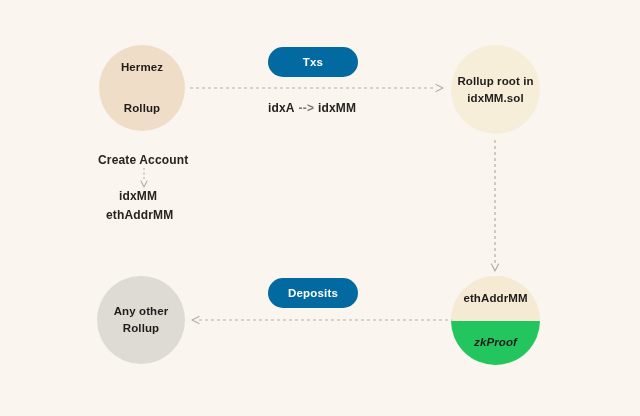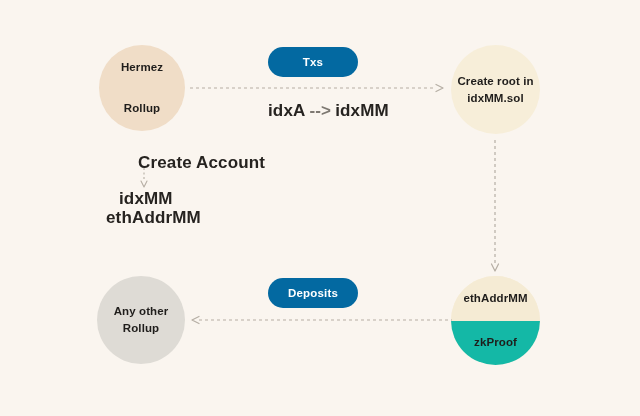--- a/index.html
+++ b/index.html
@@ -62,21 +62,21 @@
   #eth-proof-node .half-top,
   #eth-proof-node .half-bottom {
     position: absolute;
     left: 0; right: 0;
     height: 50%;
     display: flex;
     align-items: center;
     justify-content: center;
   }
   #eth-proof-node .half-top    { top: 0;  background: #f5ebd4; }
-  #eth-proof-node .half-bottom { top: 50%; background: #14b8a6; }
+  #eth-proof-node .half-bottom { top: 50%; background: #22c55e; font-style: italic; }
 
   
   .pill {
     position: absolute;
     height: 30px;
     border-radius: 15px;
     background: #0369a1;
     color: #ffffff;
     font-size: 11.5px;
     font-weight: 700;
@@ -85,28 +85,28 @@
     align-items: center;
     justify-content: center;
   }
   #txs-pill      { left: 268px; top: 47px;  width: 90px; }
   #deposits-pill { left: 268px; top: 278px; width: 90px; }
 
   
   .label {
     position: absolute;
     color: #262320;
-    font-size: 17px;
+    font-size: 12px;
     font-weight: 700;
     letter-spacing: 0.15px;
     white-space: nowrap;
   }
   #tx-mapping-label   { left: 268px; top: 101px; }
   #tx-mapping-label .arrow-glyph { color: #7d7871; padding: 0 4px; font-weight: 700; }
-  #create-account-label { left: 98px;  top: 153px; margin-left: 40px; }
+  #create-account-label { left: 98px;  top: 153px; }
   #idx-mm-label         { left: 119px; top: 189px; }
   #eth-addr-mm-label    { left: 106px; top: 208px; }
 
   
   .connector { position: absolute; }
   #txs-connector      { left: 190px; top: 82px;  width: 255px; height: 12px; }
   #deposits-connector { left: 190px; top: 314px; width: 262px; height: 12px; }
   #zkproof-connector  { left: 489px; top: 140px; width: 12px;  height: 132px; }
   #create-account-connector { left: 138px; top: 168px; width: 12px; height: 20px; }
   .connector svg { display: block; overflow: visible; }
@@ -115,21 +115,21 @@
 <body>
 
 <div id="canvas">
 
   <div class="node-circle" id="hermez-rollup-node">
     <span>Hermez</span>
     <span>Rollup</span>
   </div>
 
   <div class="node-circle" id="store-root-node">
-    <span>Create root in</span>
+    <span>Rollup root in</span>
     <span>idxMM.sol</span>
   </div>
 
   <div class="node-circle" id="any-other-rollup-node">
     <span>Any other</span>
     <span>Rollup</span>
   </div>
 
   <div class="node-circle" id="eth-proof-node">
     <span class="half-top">ethAddrMM</span>

